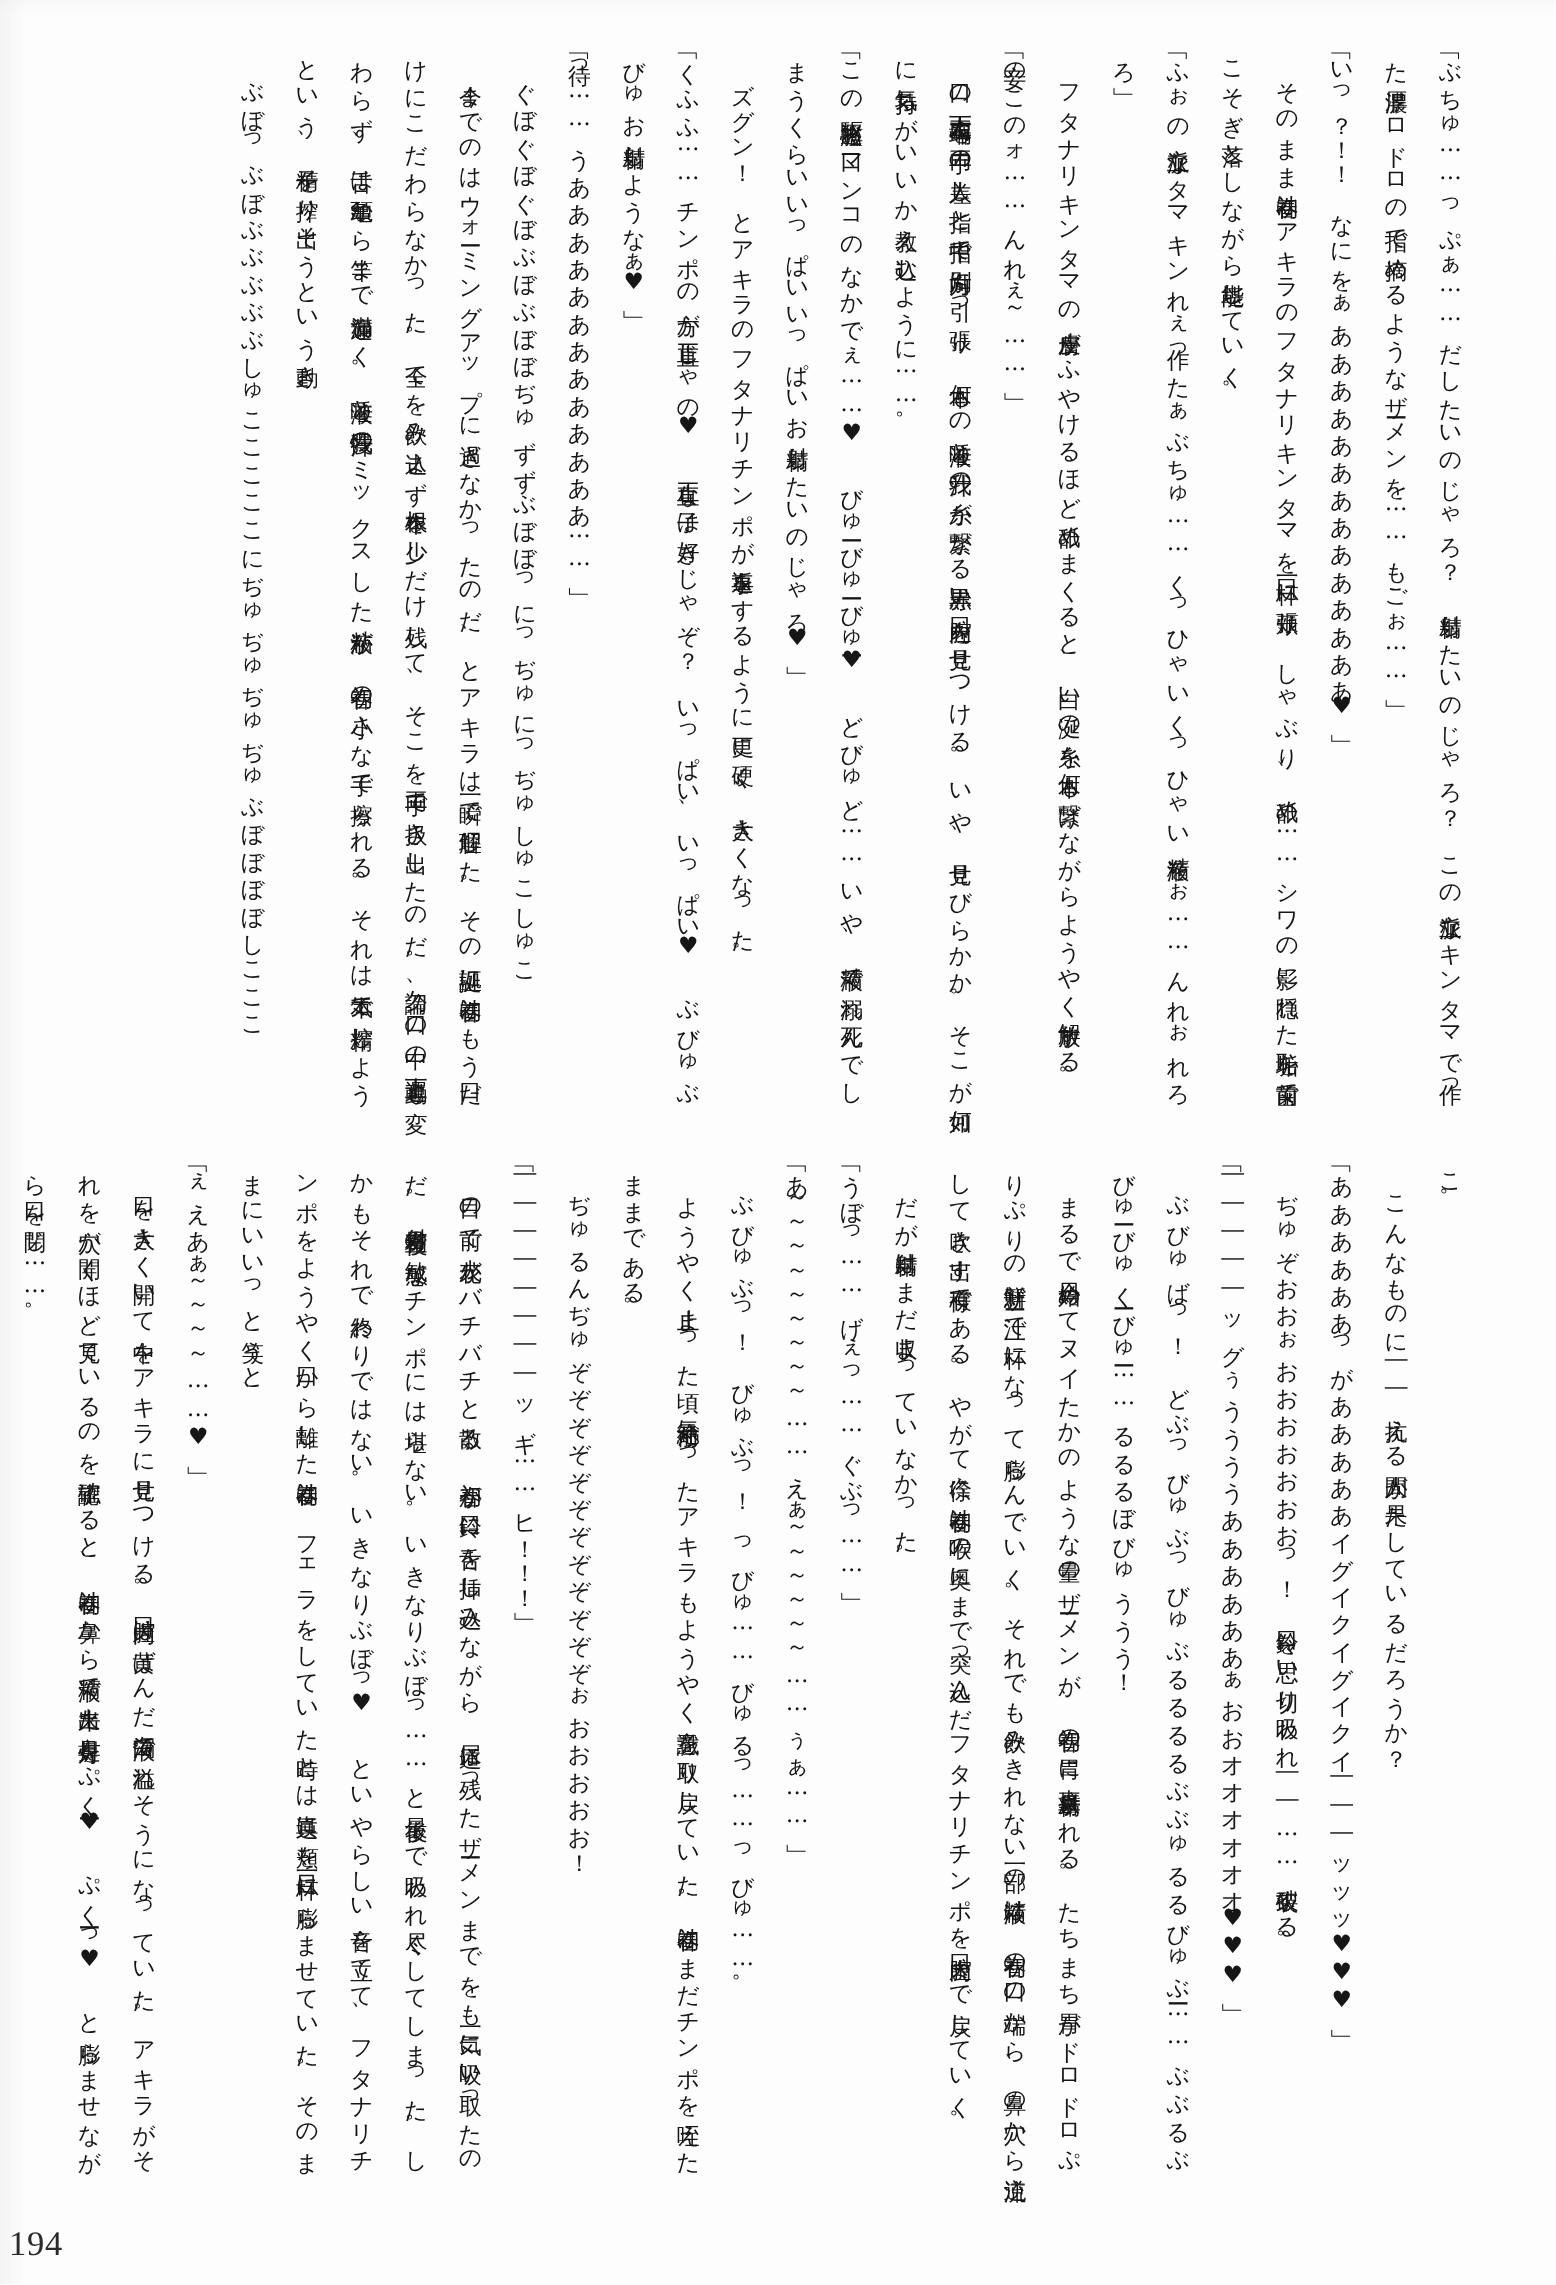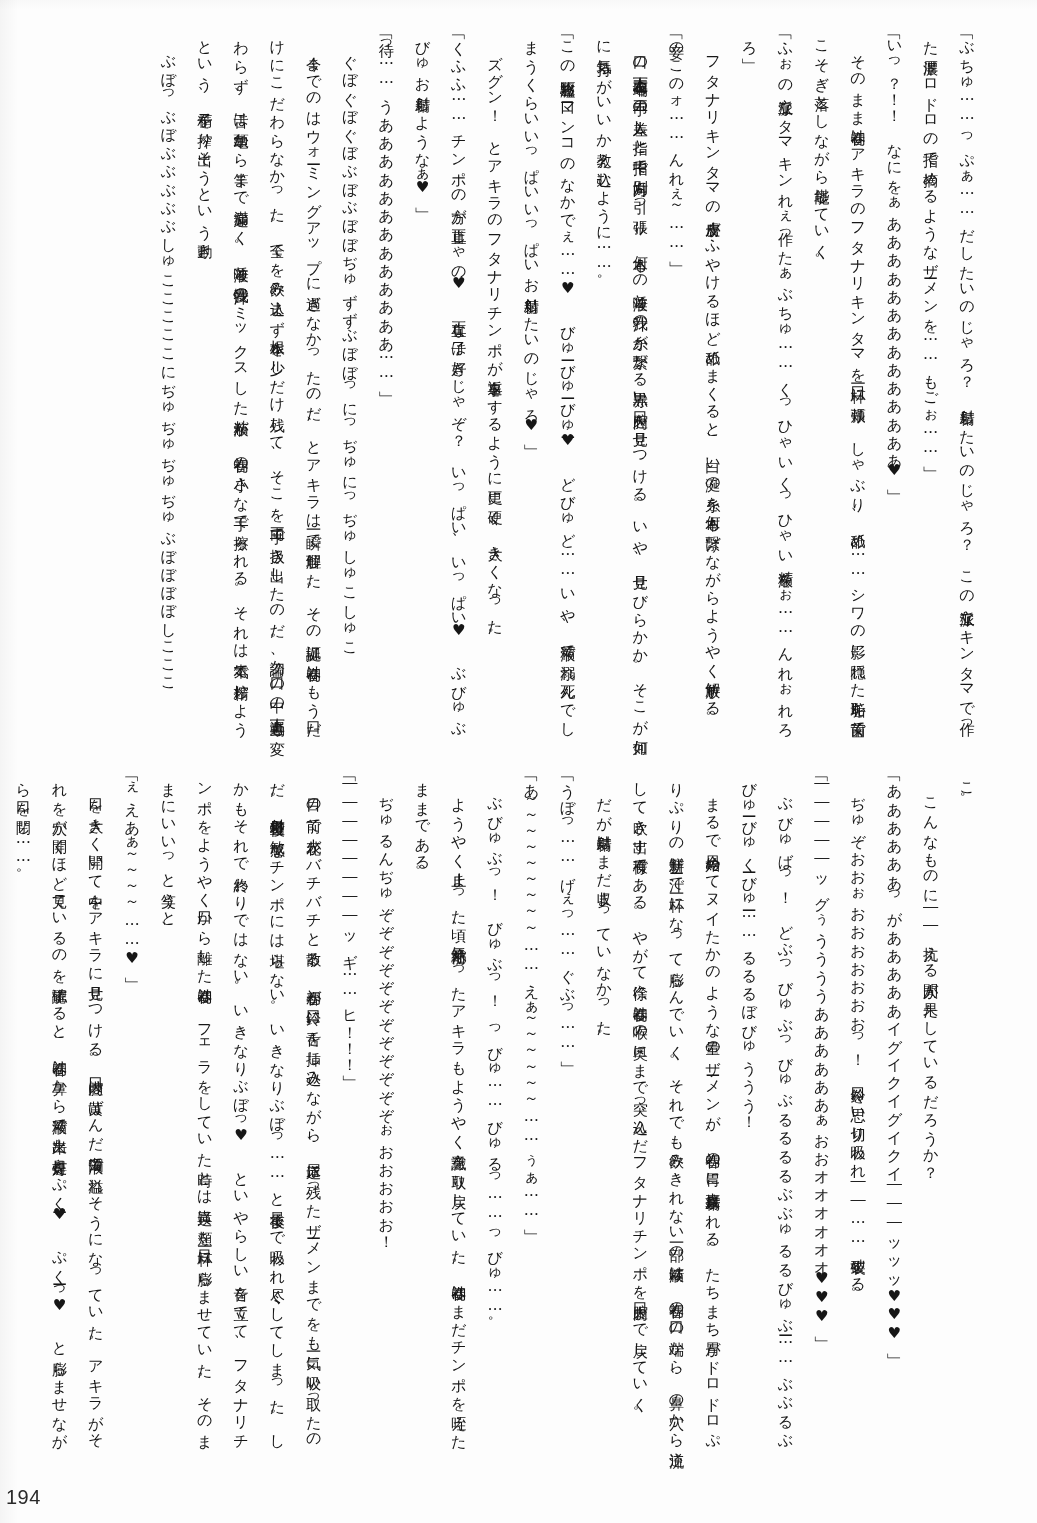--- a/index.html
+++ b/index.html
@@ -50,22 +50,22 @@
     text-indent: 1em;
   }
   .vblock p.noindent {
     text-indent: 0;
   }
   
   #page-number {
     position: absolute;
     left: 6px;
     bottom: 14px;
-    font-size: 20px;
-    font-family: Liberation Sans, sans-serif;
+    font-size: 23px;
+    font-family: Liberation Serif, serif;
     color: #2a2a2a;
     letter-spacing: 0.5px;
   }
   
   #scan-edge-left {
     position: absolute;
     left: 0; top: 0;
     width: 18px; height: 100%;
     background: linear-gradient(to right, rgba(0,0,0,0.035), rgba(0,0,0,0));
     pointer-events: none;

